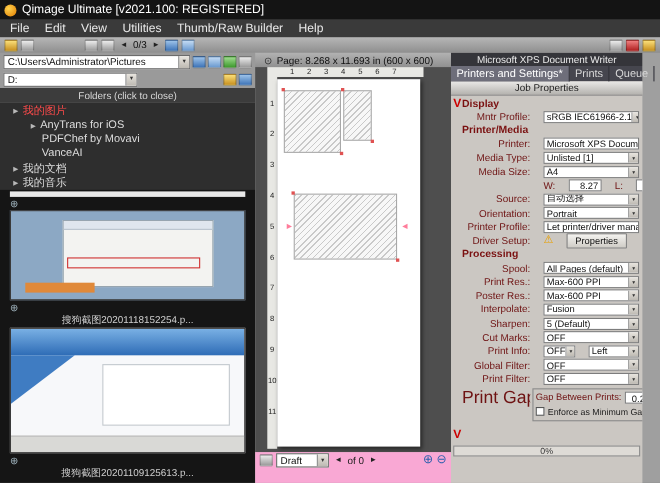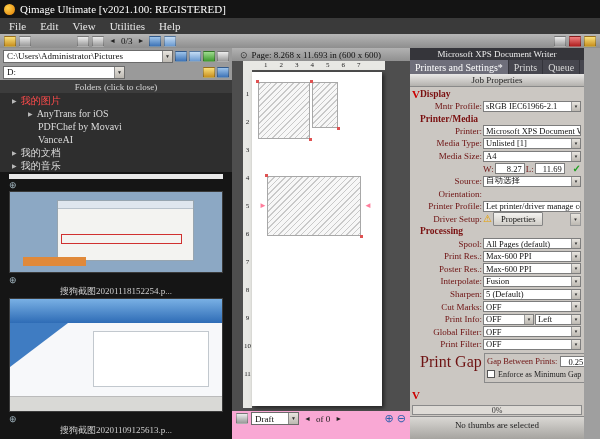--- a/index.html
+++ b/index.html
@@ -1,16 +1,16 @@
 <!DOCTYPE html>
 <html><head>
 <meta charset="utf-8">
 <style>
   html,body{margin:0;padding:0;background:#666;}
-  .app{position:relative;width:600px;height:439px;background:#9f9f9f;font-family:Liberation Serif, serif;overflow:hidden;-webkit-font-smoothing:antialiased;}
+  .app{position:relative;width:600px;height:439px;background:#9f9f9f;font-family:Liberation Sans, sans-serif;overflow:hidden;-webkit-font-smoothing:antialiased;}
   
   .titlebar{position:absolute;top:0;left:0;right:0;height:18px;background:#141414;color:#fff;font-size:11px;display:flex;align-items:center;gap:5px;padding-left:4px;box-sizing:border-box;}
   .logo{width:11px;height:11px;border-radius:50%;background:radial-gradient(circle at 35% 35%,#ffd24d,#e07b00);display:inline-block;flex:0 0 11px;}
   .menubar{position:absolute;top:18px;left:0;right:0;height:16px;background:#3a3a3a;color:#e8e8e8;font-size:11px;display:flex;align-items:center;padding-left:2px;}
   .menu-item{padding:1px 7px;cursor:default;}
   .toolbar{position:absolute;top:34px;left:0;right:0;height:14px;background:linear-gradient(#b6b6b6,#8e8e8e);display:flex;align-items:center;gap:3px;padding:0 4px;font-size:9px;color:#1a1a1a;box-sizing:border-box;}
   .tico{width:12px;height:11px;border-radius:1px;display:inline-block;border:1px solid rgba(0,0,0,.25);box-sizing:border-box;}
   .t-yellow{background:linear-gradient(#fbe07a,#c89020);}
   .t-gray{background:linear-gradient(#ededed,#9a9a9a);}
   .t-blue{background:linear-gradient(#9ec4ea,#3e74b8);}
@@ -73,21 +73,21 @@
   .zoomico{color:#2c5fae;font-size:11px;line-height:11px;}
   
   .right{position:absolute;top:48px;left:410px;width:174px;bottom:0;background:#cbc7c2;}
   .printer-header{height:12px;background:#35353a;color:#ececec;font-size:9px;display:flex;align-items:center;justify-content:center;white-space:nowrap;}
   .tabs{height:14px;display:flex;background:#46464e;align-items:stretch;}
   .tab{padding:0 5px;font-size:10px;color:#d8d8d8;display:flex;align-items:center;white-space:nowrap;border-right:1px solid #33333a;}
   .tab.sel{background:#6e6e7a;color:#fff;}
   .jobbar{height:12px;background:linear-gradient(#e9e8e6,#b4b2ae);font-size:9px;color:#1c1c1c;display:flex;align-items:center;justify-content:center;border-bottom:1px solid #8a8a8a;}
   .rcontent{position:absolute;top:38px;left:0;right:0;bottom:35px;padding:2px 3px 0 10px;box-sizing:border-box;overflow:hidden;}
   .rsec{height:12px;display:flex;align-items:center;font-size:9.5px;font-weight:bold;color:#7a1010;}
-  .rrow{display:flex;align-items:center;height:12.6px;gap:1px;font-size:9px;}
+  .rrow{display:flex;align-items:center;height:12.6px;gap:12px;font-size:9px;}
   .rlabel{flex:0 0 62px;width:62px;text-align:right;color:#6e1212;white-space:nowrap;overflow:hidden;}
   .dd{flex:1;display:flex;align-items:center;background:#fff;border:1px solid #7d7d7d;height:11px;font-size:8.5px;padding-left:2px;box-sizing:border-box;overflow:hidden;white-space:nowrap;color:#111;}
   .dd .da{margin-left:auto;flex:0 0 8px;height:100%;background:linear-gradient(#e8e5df,#bdb9b2);border-left:1px solid #999;display:flex;align-items:center;justify-content:center;font-size:4.5px;color:#333;}
   .ddfix{flex:0 0 46px;}
   .numbox{flex:0 0 30px;background:#fff;border:1px solid #7d7d7d;height:11px;font-size:8.5px;text-align:right;padding-right:2px;box-sizing:border-box;color:#111;}
   .wl-lab{color:#6e1212;font-size:9px;}
   .greencheck{color:#1fa01f;font-weight:bold;font-size:10px;}
   .warn{color:#e8a000;font-size:10px;line-height:10px;}
   .btn{background:linear-gradient(#f4f3f0,#cfccc6);border:1px solid #858585;font-size:8.5px;height:12px;padding:0 7px;display:flex;align-items:center;color:#111;border-radius:1px;}
   .suffix{font-size:8px;color:#222;white-space:nowrap;}
@@ -109,20 +109,21 @@
   <div class="titlebar">
     <span class="logo"></span>
     <span>Qimage Ultimate [v2021.100: REGISTERED]</span>
   </div>
 
   <div class="menubar">
     <span class="menu-item">File</span>
     <span class="menu-item">Edit</span>
     <span class="menu-item">View</span>
     <span class="menu-item">Utilities</span>
+    <span class="menu-item">Thumb/Raw Builder</span>
     <span class="menu-item">Help</span>
   </div>
 
   <div class="toolbar">
     <span class="tico t-yellow"></span>
     <span class="tico t-gray"></span>
     <span class="tsp"></span>
     <span class="tico t-gray"></span>
     <span class="tico t-gray"></span>
     <span class="navarrow">◄</span>
@@ -322,20 +323,24 @@
       </div>
       <div class="rrow">
         <span class="rlabel">Source:</span>
         <div class="dd">
           <span>自动选择</span>
           <span class="da">▼</span>
         </div>
       </div>
       <div class="rrow">
         <span class="rlabel">Orientation:</span>
+        <div class="dd">
+          <span>Portrait</span>
+          <span class="da">▼</span>
+        </div>
       </div>
       <div class="rrow">
         <span class="rlabel">Printer Profile:</span>
         <div class="dd">
           <span>Let printer/driver manage color</span>
 
         </div>
       </div>
       <div class="rrow">
         <span class="rlabel">Driver Setup:</span>
@@ -426,16 +431,15 @@
           </div>
           <div class="gaprow">
             <span class="cb"></span>
             <span class="suffix">Enforce as Minimum Gap</span>
           </div>
         </div>
       </div>
     </div>
 
     <div class="progress">0%</div>
-    <div class="statusbar">No thumbs are selected</div>
   </div>
 
 </div>
 
 </body></html>

